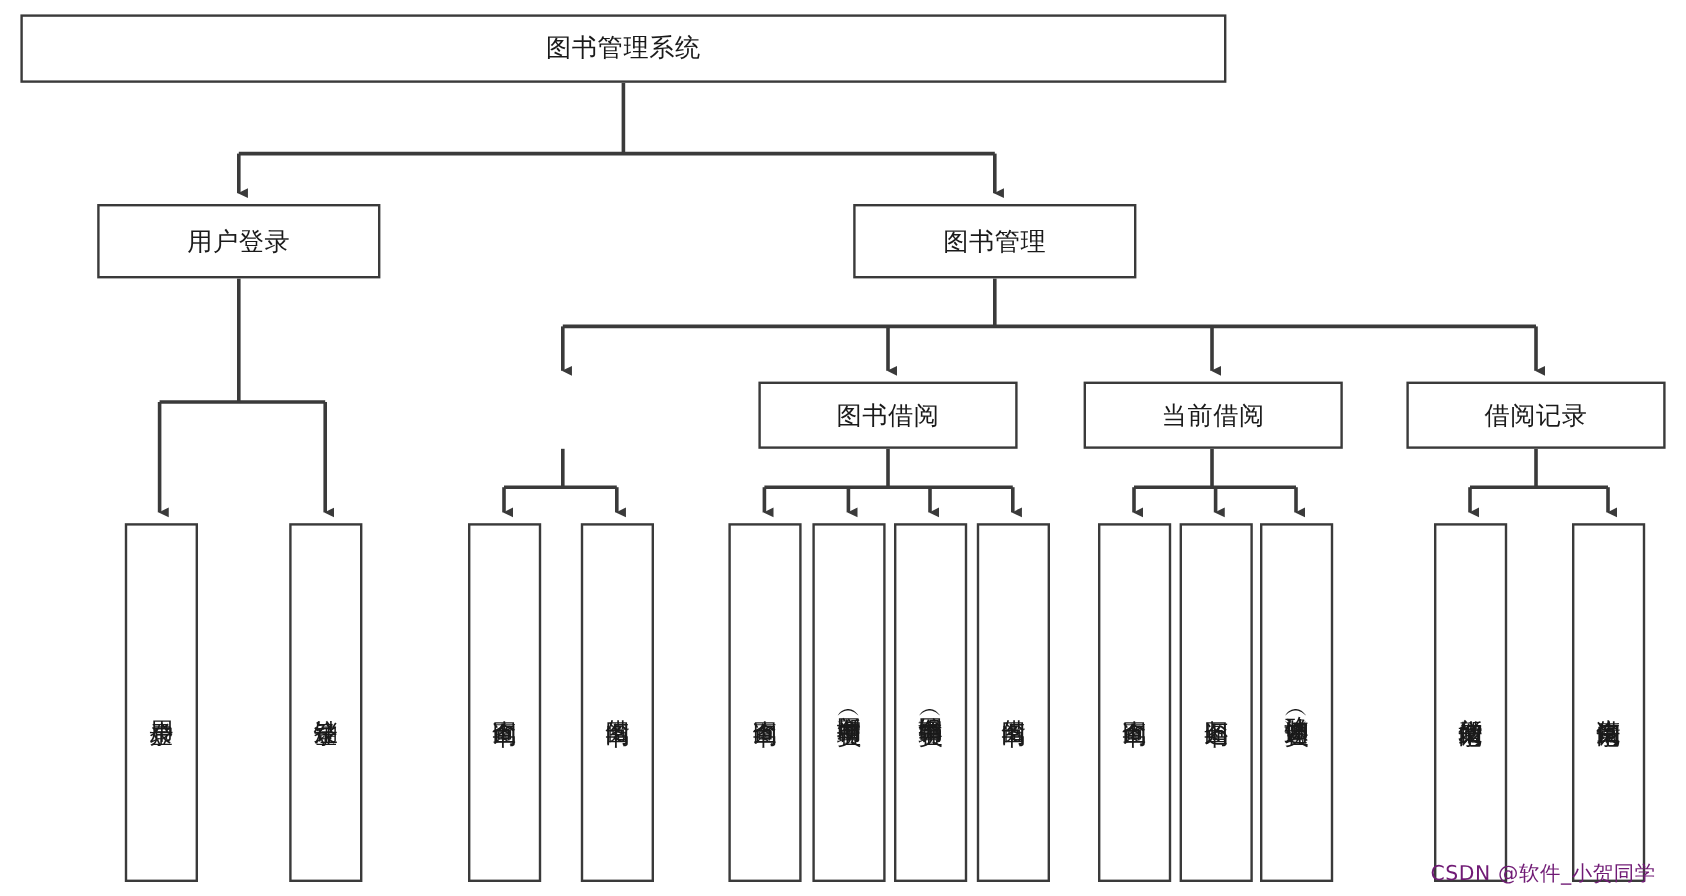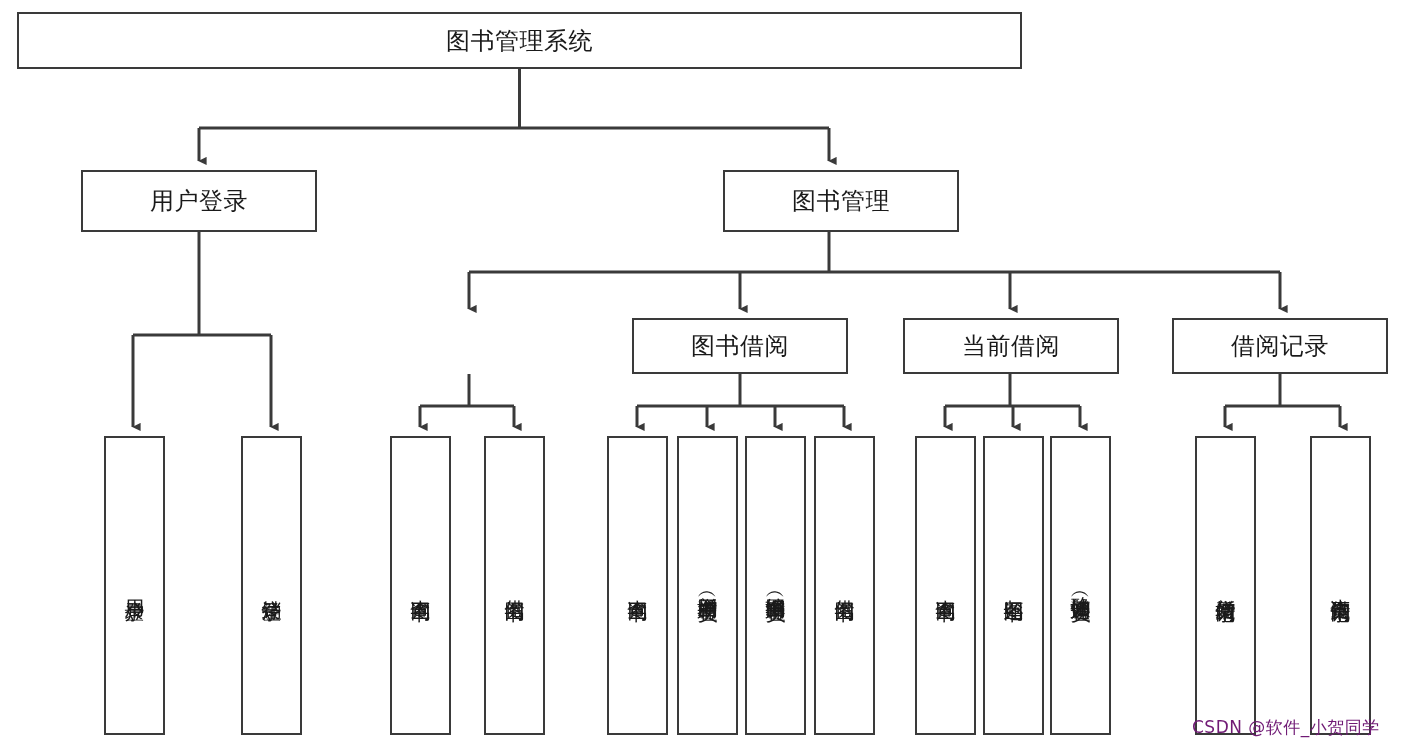--- a/index.html
+++ b/index.html
@@ -29,21 +29,21 @@
     position: absolute;
     box-sizing: border-box;
     border: 2px solid #3a3a3a;
     background: #ffffff;
     display: flex;
     align-items: center;
     justify-content: center;
     color: #1a1a1a;
   }
   .node .label {
-    font-size: 24px;
+    font-size: 21px;
     line-height: 1.25;
     letter-spacing: 0.5px;
     white-space: nowrap;
   }
   .node.vertical {
     align-items: center;
     justify-content: center;
   }
   .node.vertical .label {
     writing-mode: vertical-rl;
@@ -120,21 +120,21 @@
     </g>
   </svg>
 
   <div class="node" style="left:17px; top:12px; width:1005px; height:57px;">
     <span class="label">图书管理系统</span>
   </div>
 
   <div class="node" style="left:81px; top:170px; width:236px; height:62px;">
     <span class="label">用户登录</span>
   </div>
-  <div class="node" style="left:711px; top:170px; width:236px; height:62px;margin-left:12px;">
+  <div class="node" style="left:711px; top:170px; width:236px; height:62px;">
     <span class="label">图书管理</span>
   </div>
 
   <div class="node" style="left:632px; top:318px; width:216px; height:56px;text-align:center;">
     <span class="label">图书借阅</span>
   </div>
   <div class="node" style="left:903px; top:318px; width:216px; height:56px;">
     <span class="label">当前借阅</span>
   </div>
   <div class="node" style="left:1172px; top:318px; width:216px; height:56px;">

